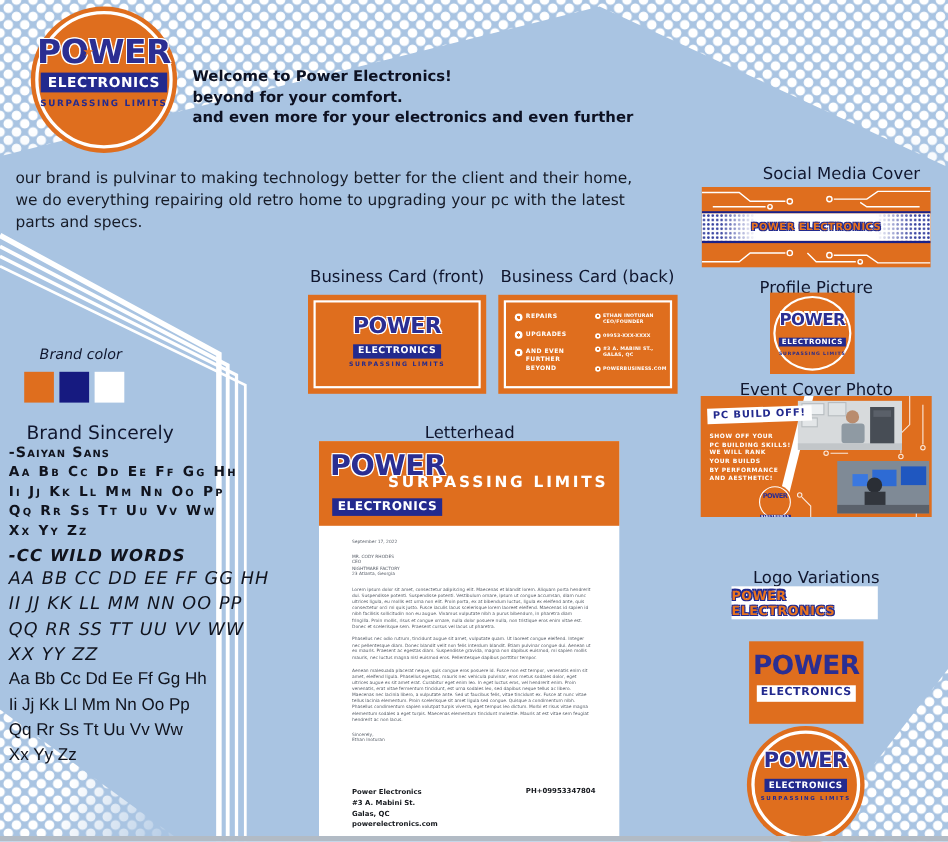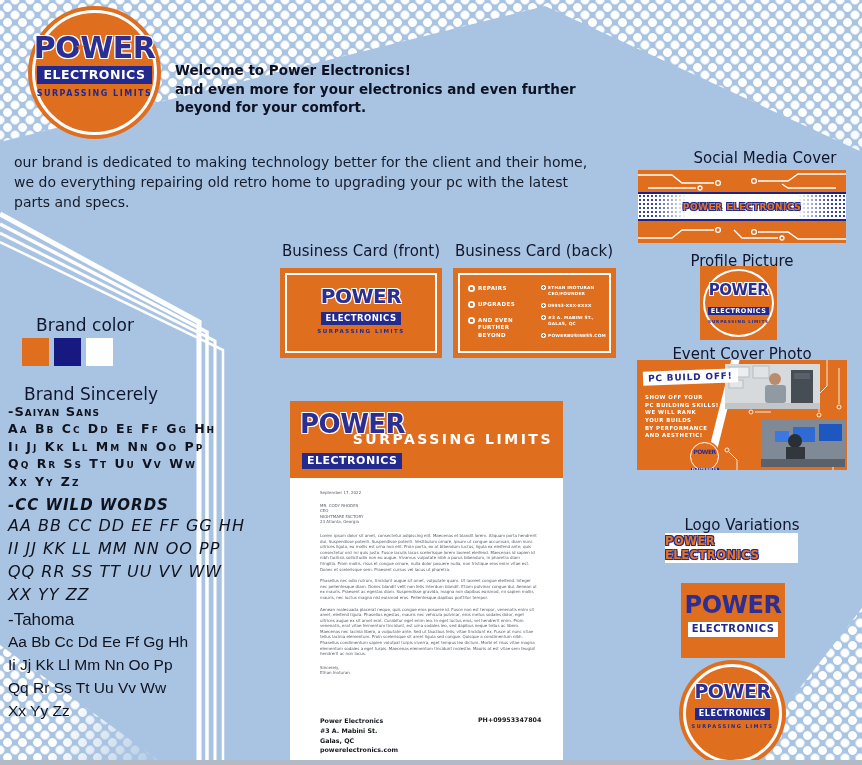--- a/index.html
+++ b/index.html
@@ -164,50 +164,49 @@
     <div class="stack">
       <div class="logo-power on-orange">POWER</div>
       <div><span class="logo-elec">ELECTRONICS</span></div>
       <div class="logo-tag">SURPASSING LIMITS</div>
     </div>
     <span class="logo-star">★</span>
   </div>
 
   <div class="welcome">
     <div>Welcome to Power Electronics!</div>
+    <div>beyond for your comfort.</div>
     <div>and even more for your electronics and even further</div>
-    <div>beyond for your comfort.</div>
   </div>
 
   <div class="intro-body">
-    <div>our brand is dedicated to making technology better for the client and their home,</div>
+    <div>our brand is pulvinar to making technology better for the client and their home,</div>
     <div>we do everything repairing old retro home to upgrading your pc with the latest</div>
     <div>parts and specs.</div>
   </div>
 
-  <div class="sec-label" style="left:36px;top:315px;font-size:17px;">Brand color</div>
+  <div class="sec-label" style="left:36px;top:315px;font-size:13px;font-style:italic;">Brand color</div>
   <div class="swatches">
     <div class="swatch" style="background:#df6e1e;"></div>
     <div class="swatch" style="background:#161a80;"></div>
     <div class="swatch" style="background:#ffffff;"></div>
   </div>
 
   <div class="sec-label" style="left:24px;top:384px;font-size:17px;">Brand Sincerely</div>
   <div class="type-block">
     <div class="tf-name-saiyan">-Saiyan Sans</div>
     <div class="tf-saiyan">Aa Bb Cc Dd Ee Ff Gg Hh</div>
     <div class="tf-saiyan">Ii Jj Kk Ll Mm Nn Oo Pp</div>
     <div class="tf-saiyan">Qq Rr Ss Tt Uu Vv Ww</div>
     <div class="tf-saiyan">Xx Yy Zz</div>
     <div class="tf-name-cc">-CC WILD WORDS</div>
     <div class="tf-cc">AA BB CC DD EE FF GG HH</div>
     <div class="tf-cc">II JJ KK LL MM NN OO PP</div>
     <div class="tf-cc">QQ RR SS TT UU VV WW</div>
     <div class="tf-cc">XX YY ZZ</div>
-    <div class="tf-name-tahoma">-Tahoma</div>
     <div class="tf-tahoma">Aa Bb Cc Dd Ee Ff Gg Hh</div>
     <div class="tf-tahoma">Ii Jj Kk Ll Mm Nn Oo Pp</div>
     <div class="tf-tahoma">Qq Rr Ss Tt Uu Vv Ww</div>
     <div class="tf-tahoma">Xx Yy Zz</div>
   </div>
 
   <div class="sec-label centered" style="left:275px;top:242px;width:172px;">Business Card (front)</div>
   <div class="card bc-front">
     <div class="stack">
       <div class="logo-power on-orange">POWER</div>
@@ -247,20 +246,21 @@
             <span>#3 A. MABINI ST., GALAS, QC</span>
           </div>
         <div class="ct">
             <span class="ct-bullet"></span>
             <span>POWERBUSINESS.COM</span>
           </div>
       </div>
     </div>
   </div>
 
+  <div class="sec-label centered" style="left:341px;top:384px;width:172px;">Letterhead</div>
   <div class="letterhead">
     <div class="lh-header">
       <div class="logo-power on-orange">POWER</div>
       <span class="logo-elec">ELECTRONICS</span>
       <div class="lh-tagline">SURPASSING LIMITS</div>
     </div>
     <div class="lh-body">
       <div class="lh-date">September 17, 2022</div>
       <div class="lh-recipient">
         <div>MR. CODY RHODES</div>

